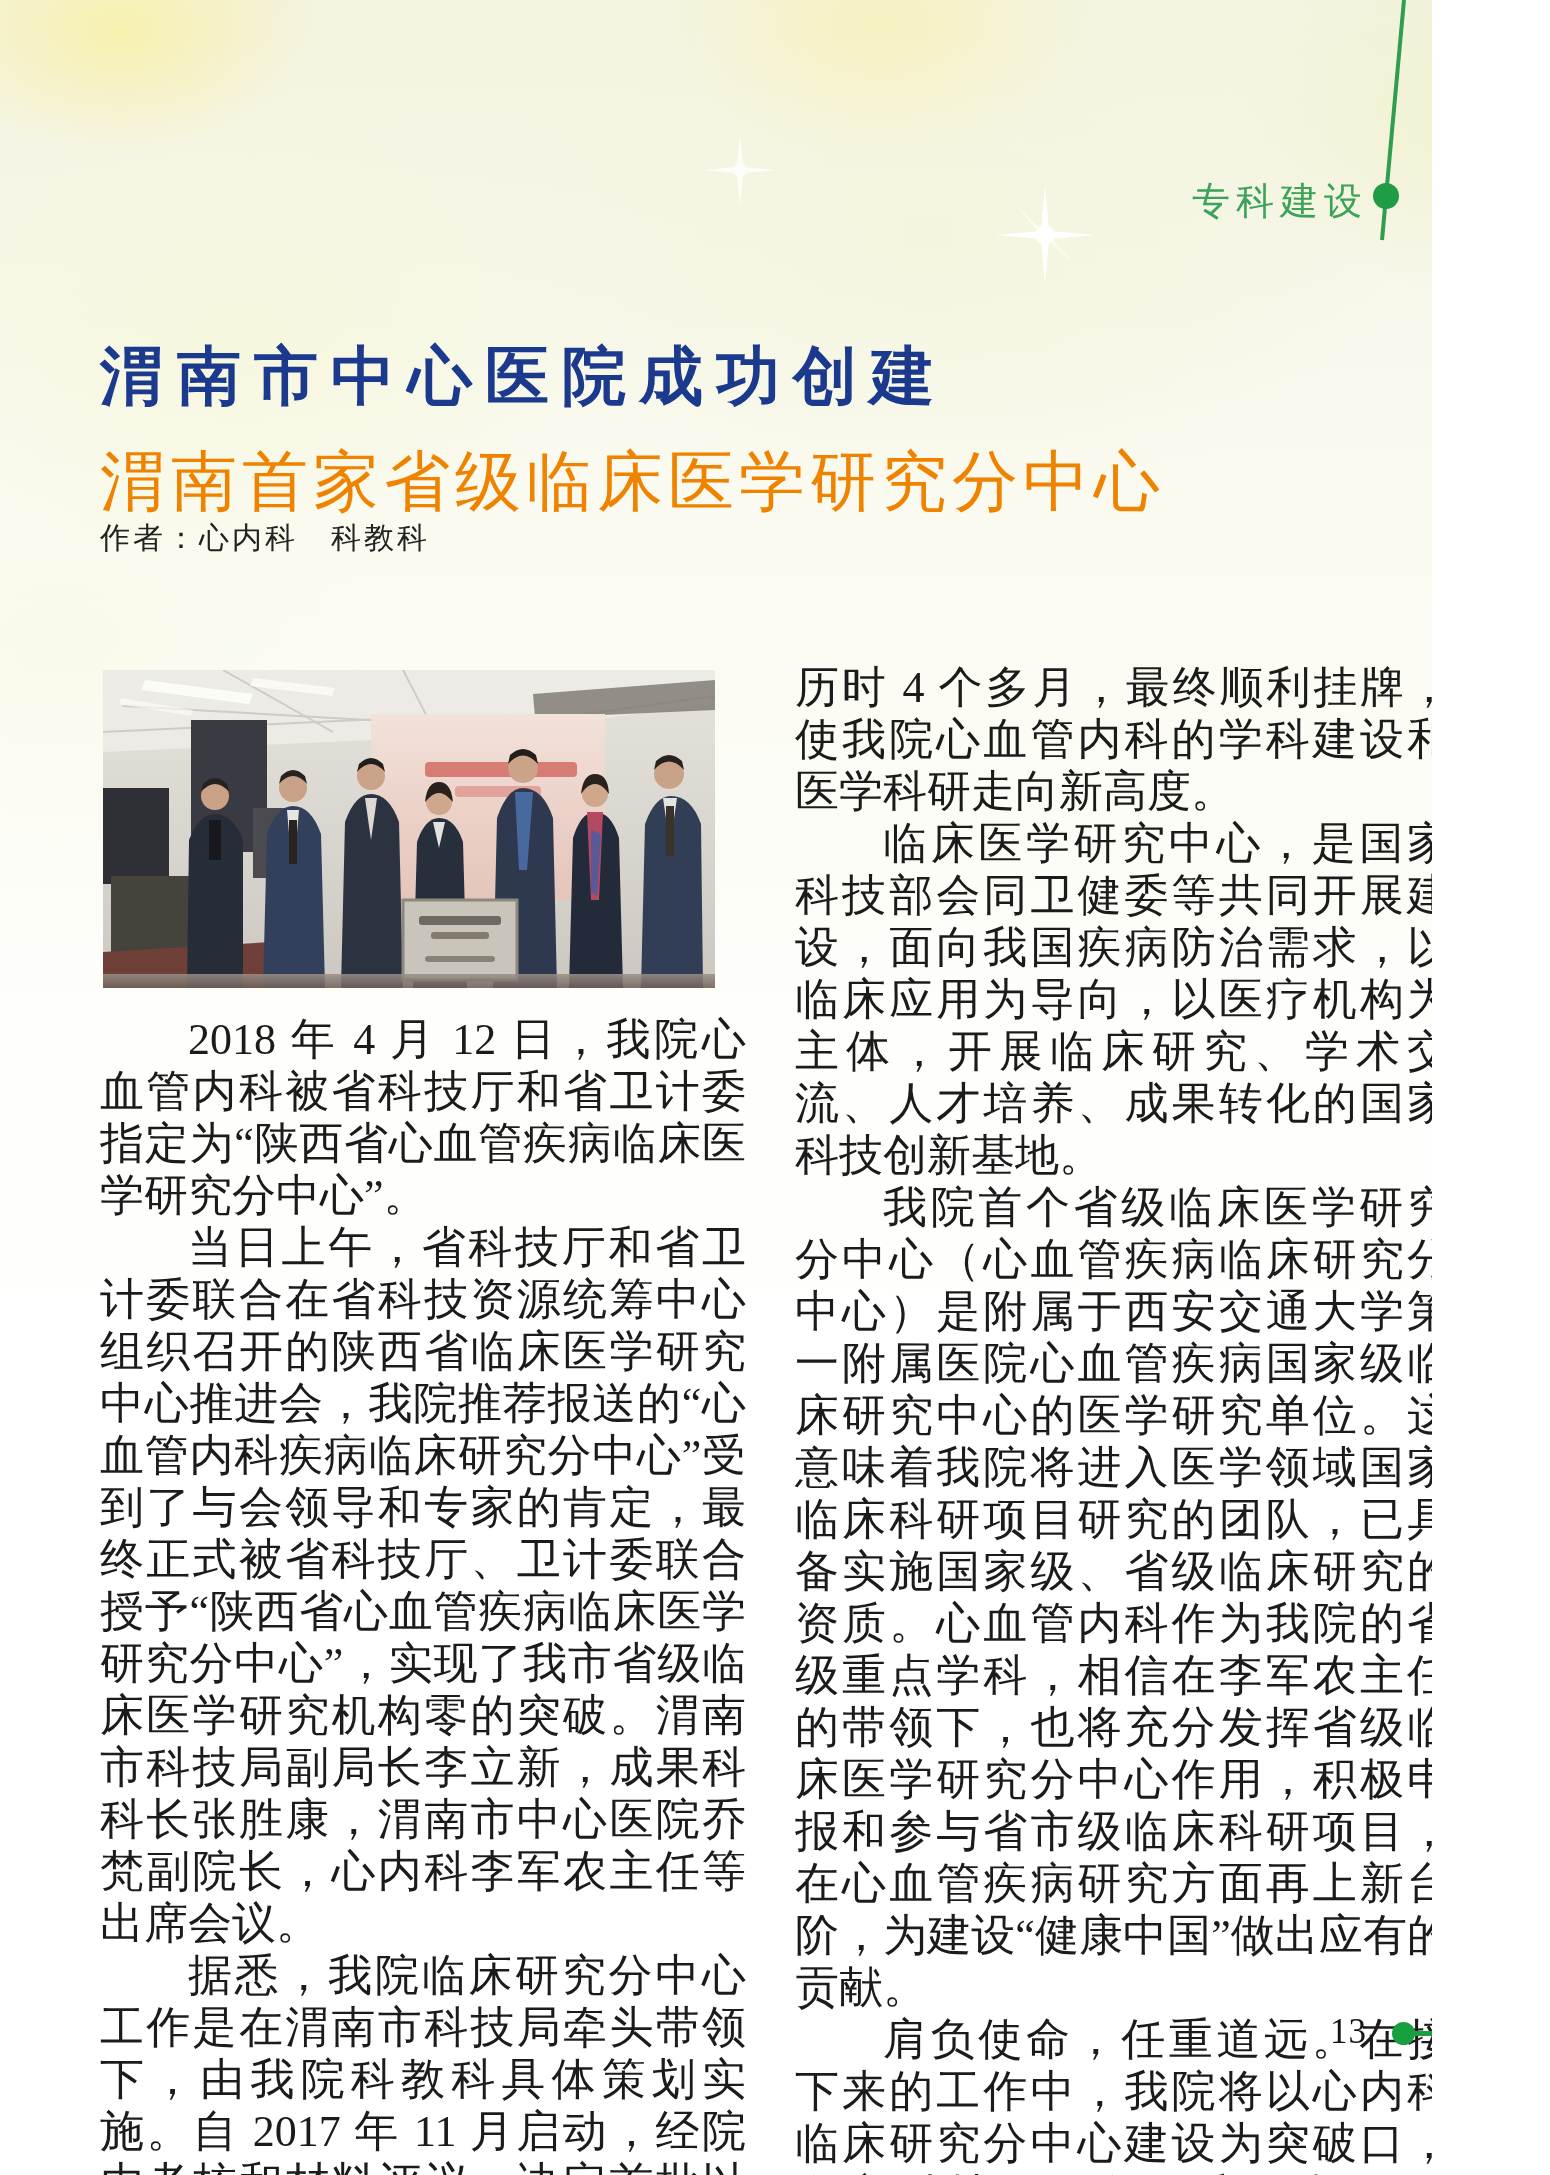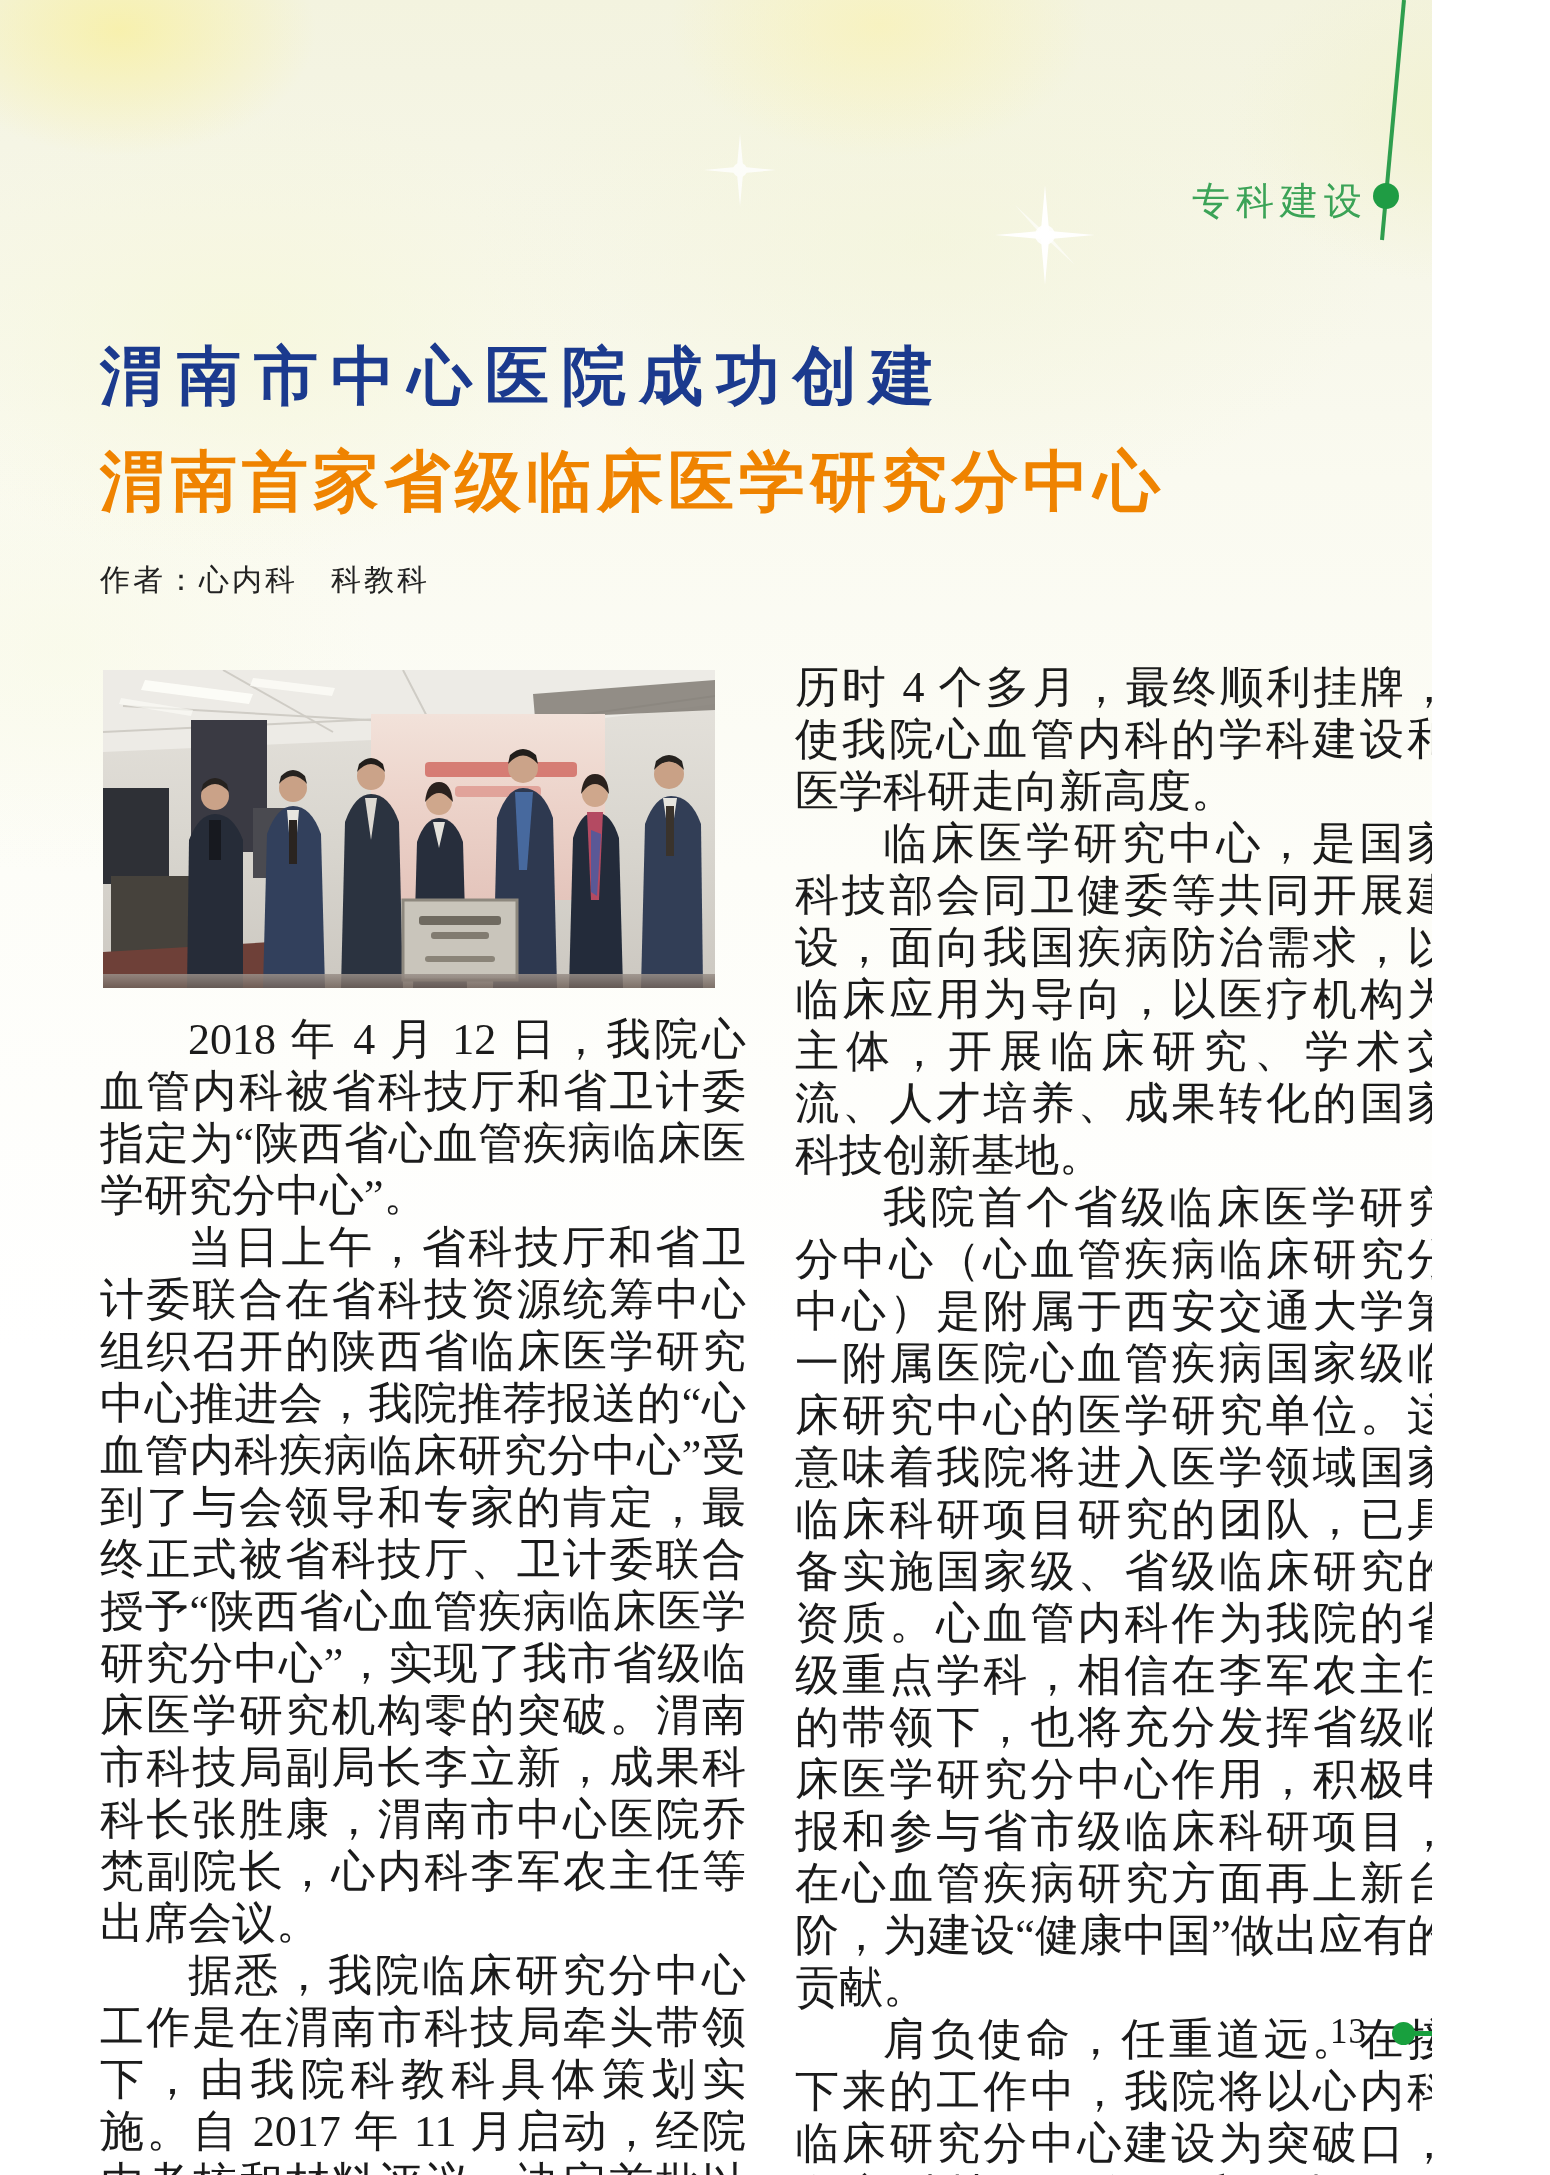--- a/index.html
+++ b/index.html
@@ -28,25 +28,24 @@
   
   .title-wrap{left:100px;top:340px;width:1350px;}
   .title1{
     font-family:"Liberation Sans","DejaVu Sans",sans-serif;
     font-size:64px;font-weight:bold;color:#1b3a8e;
     letter-spacing:13px;line-height:1.15;
   }
   .title2{
     margin-top:32px;
     font-family:"Liberation Serif","DejaVu Serif",serif;
-    font-size:66px;font-weight:bold;color:#ef8300;
+    font-size:66px;font-weight:normal;color:#ef8300;
     letter-spacing:5px;line-height:1.1;
   }
   .byline{
-    margin-top:42px;
     font-size:30px;color:#222;letter-spacing:3px;
   }
   
   .photo{left:103px;top:670px;width:612px;height:318px;display:block;}
   
   .col{
     font-size:44px;line-height:52px;color:#1b1b1b;
     text-align:justify;
   }
   .col-left{left:100px;top:1014px;width:646px;}

